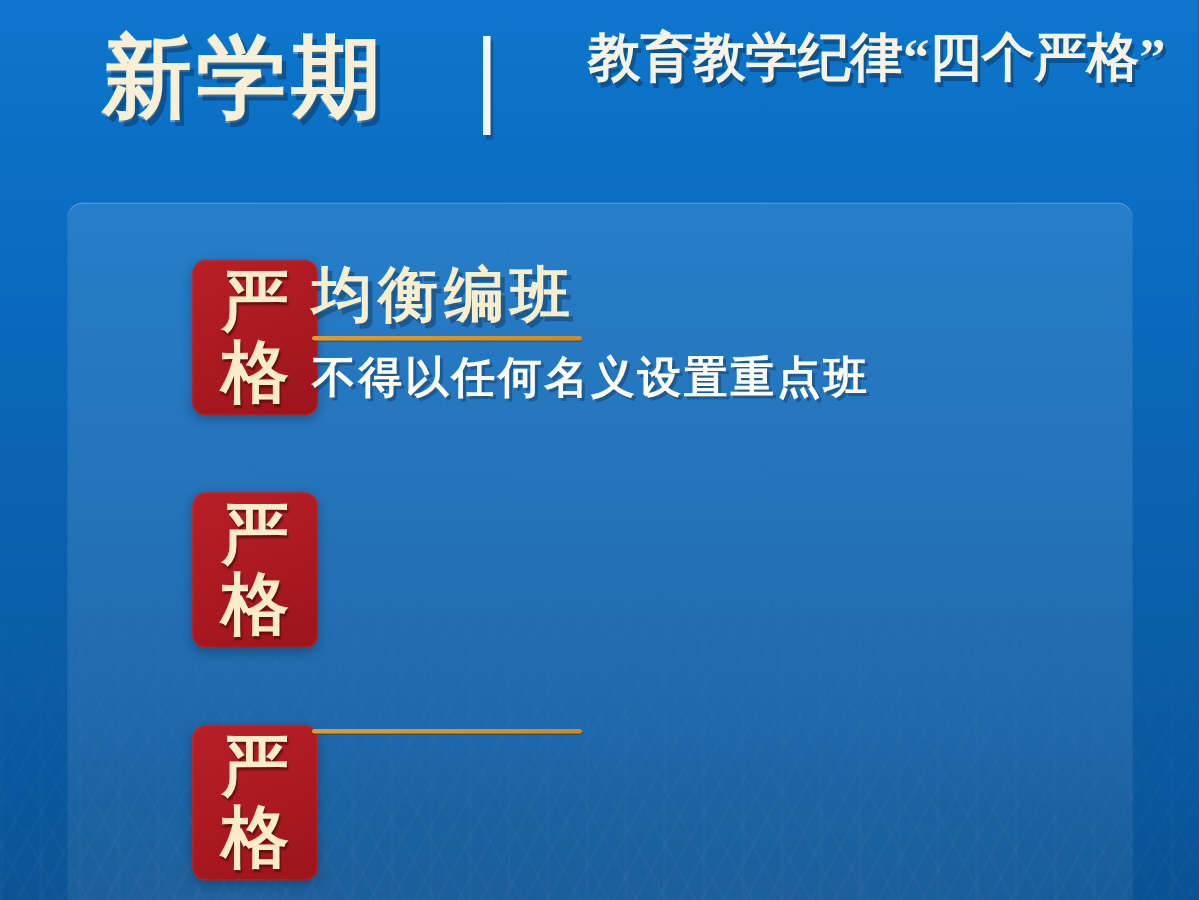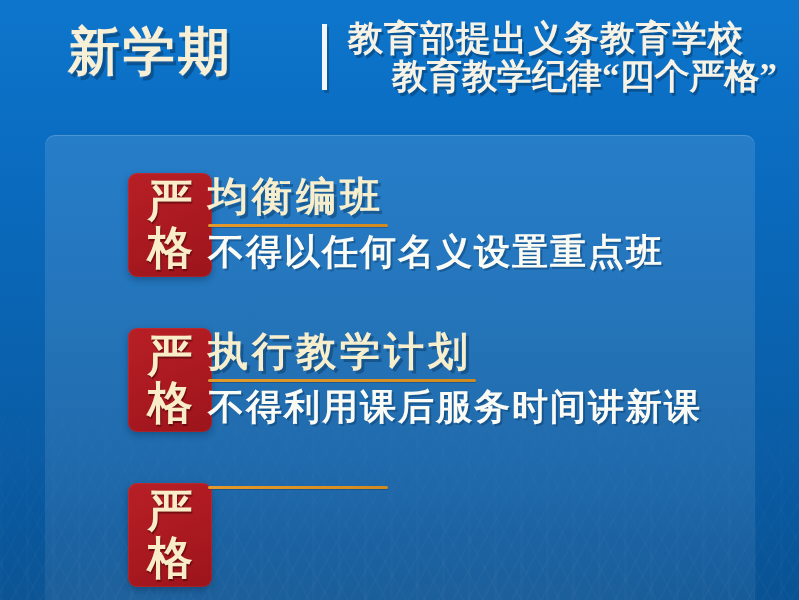--- a/index.html
+++ b/index.html
@@ -46,21 +46,21 @@
   .header {
     position: absolute;
     left: 0; top: 0;
     width: 799px;
     height: 118px;
   }
   .header-main {
     position: absolute;
     left: 68px;
     top: 12px;
-    font-size: 52px;
+    font-size: 60px;
     line-height: 80px;
     letter-spacing: 3px;
     font-weight: bold;
     color: #f7f0d6;
     text-shadow: 3px 4px 0 rgba(6,46,84,.45), 0 1px 0 rgba(255,255,255,.3);
     white-space: nowrap;
   }
   .header-divider {
     position: absolute;
     left: 322px;
@@ -156,41 +156,40 @@
   .rule-underline {
     height: 3px;
     background: linear-gradient(90deg, #e39a2a 0%, #d98f22 70%, #cf8a20 100%);
     margin-top: 3px;
     border-radius: 2px;
     box-shadow: 0 1px 0 rgba(6,40,74,.3);
   }
   .rule-sub {
     color: #fbfbf6;
     font-weight: bold;
-    font-size: 36px;
+    font-size: 29px;
     line-height: 40px;
     letter-spacing: 2px;
     white-space: nowrap;
     padding-top: 5px;
     text-shadow: 2px 2px 0 rgba(7,47,86,.38);
     font-family: Liberation Serif, serif;
   }
 </style>
 </head>
 <body>
 
 <div id="poster">
 
   <div class="watermark"></div>
 
   <div class="header">
     <div class="header-main">新学期</div>
     <div class="header-divider"></div>
     <div class="header-sub">
-      <div class="line1">教育部提出义务教育学校</div>
       <div class="line2">教育教学纪律“四个严格”</div>
     </div>
   </div>
 
   <div class="panel">
 
     <div class="rule rule-1">
       <div class="badge">
         <span class="badge-char">严</span>
         <span class="badge-char">格</span>
@@ -200,25 +199,20 @@
         <div class="rule-underline" style="width: 180px;"></div>
         <div class="rule-sub">不得以任何名义设置重点班</div>
       </div>
     </div>
 
     <div class="rule rule-2">
       <div class="badge">
         <span class="badge-char">严</span>
         <span class="badge-char">格</span>
       </div>
-      <div class="rule-text">
-        <div class="rule-title">执行教学计划</div>
-        <div class="rule-underline" style="width: 268px;"></div>
-        <div class="rule-sub">不得利用课后服务时间讲新课</div>
-      </div>
     </div>
 
     <div class="rule rule-3">
       <div class="badge">
         <span class="badge-char">严</span>
         <span class="badge-char">格</span>
       </div>
       <div class="rule-text">
         <div class="rule-underline" style="width: 180px;"></div>
       </div>

